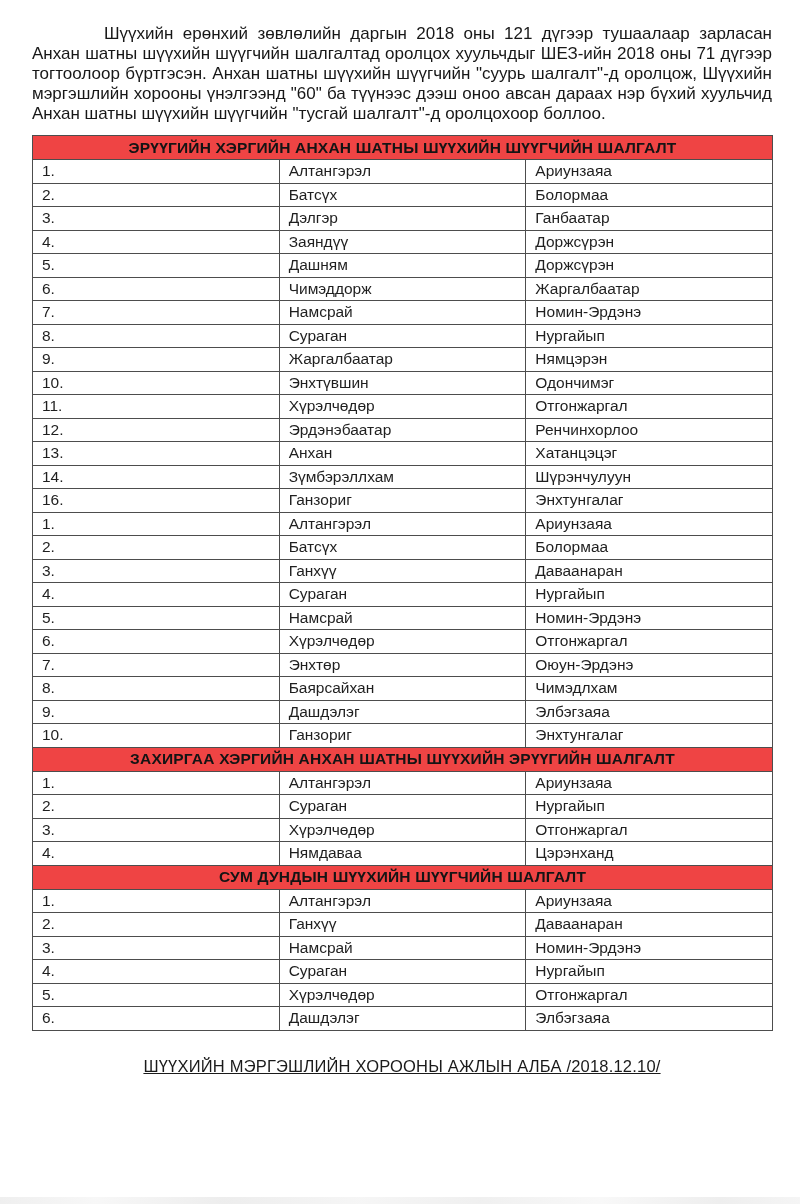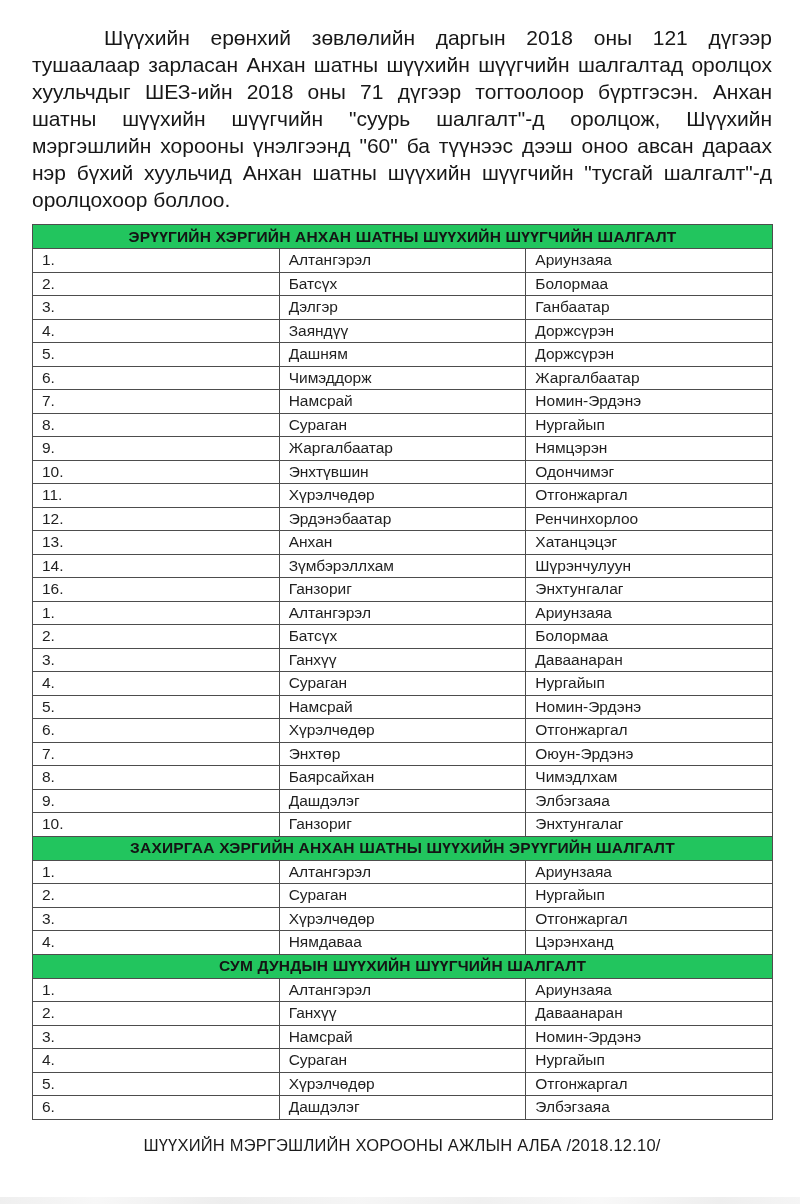--- a/index.html
+++ b/index.html
@@ -15,37 +15,37 @@
   .page {
     position: relative;
     width: 800px;
     height: 1204px;
     box-sizing: border-box;
     padding: 24px 28px 0 32px;
   }
   .intro {
     width: 740px;
     margin: 0;
-    font-size: 21px;
-    line-height: 27px;
+    font-size: 17px;
+    line-height: 20px;
     text-align: justify;
     text-indent: 72px;
     color: #171717;
   }
   table.exam-table {
     margin-top: 11px;
     width: 741px;
     border-collapse: collapse;
     table-layout: fixed;
   }
   table.exam-table, table.exam-table td, table.exam-table th {
     border: 1.6px solid #4d4d4d;
   }
   table.exam-table th.section-title {
-    background: #22c55e;
+    background: #ef4444;
     font-size: 15.5px;
     font-weight: bold;
     text-align: center;
     height: 23px;
     padding: 0 4px;
     color: #141414;
     letter-spacing: 0.2px;
   }
   table.exam-table td {
     font-size: 15.5px;
@@ -53,26 +53,27 @@
     padding: 0 6px 0 9px;
     vertical-align: middle;
     white-space: nowrap;
     overflow: hidden;
     color: #1f1f1f;
   }
   td.cell-num   { width: 48px;  }
   td.cell-father{ width: 250px; }
   td.cell-given { width: 415px; }
   .footer-line {
-    margin-top: 16px;
+    margin-top: 26px;
     width: 740px;
     text-align: center;
     font-size: 16.5px;
     color: #1a1a1a;
     letter-spacing: 0.2px;
+    text-decoration: underline;
   }
   .scan-edge {
     position: absolute;
     left: 0;
     bottom: 0;
     width: 800px;
     height: 7px;
     background: linear-gradient(to right,
       #ececec 0%, #f6f6f6 12%, #eaeaea 28%, #f4f4f4 45%,
       #ededed 60%, #f7f7f7 75%, #ebebeb 90%, #f3f3f3 100%);

